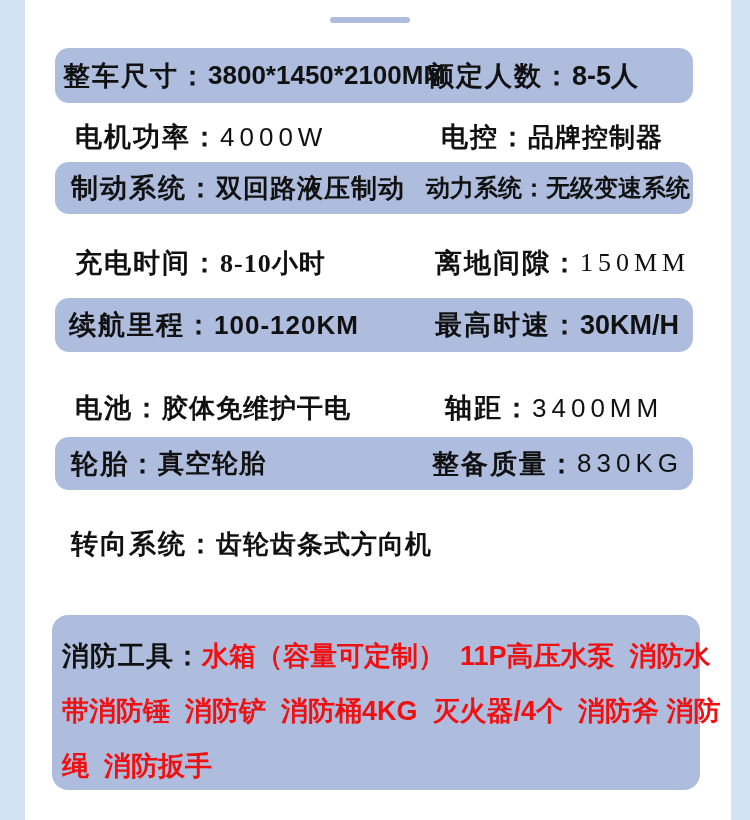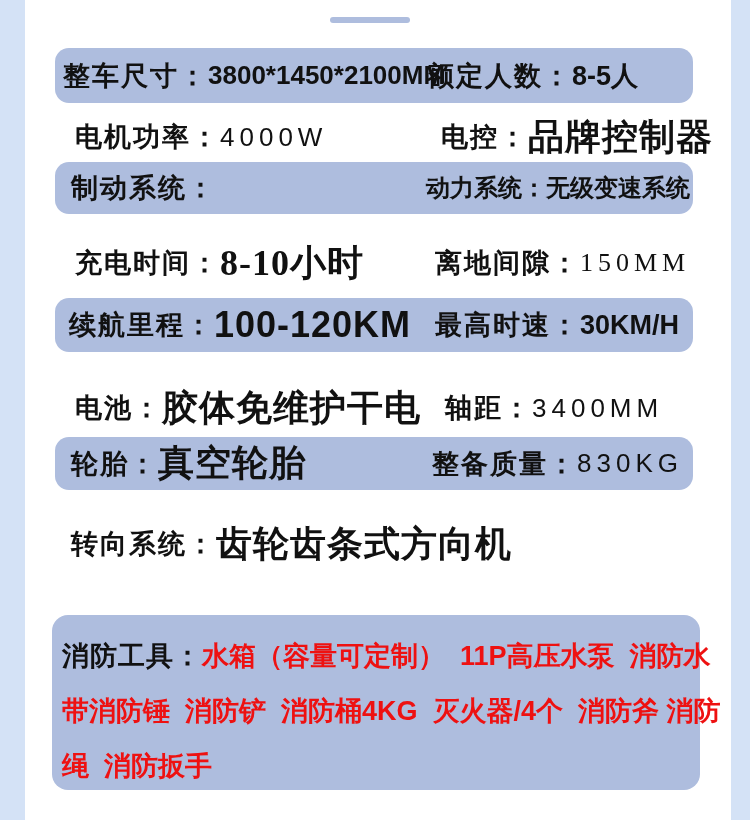--- a/index.html
+++ b/index.html
@@ -32,21 +32,21 @@
   .grp {
     position: absolute; top: 0; bottom: 0;
     display: flex; align-items: center; white-space: nowrap;
   }
   .lbl {
     font-weight: 700; font-size: 27px; letter-spacing: 2px; color: #111111;
   }
   .val { font-weight: 700; font-size: 27px; color: #111111; }
   .v-cond { font-size: 26px; letter-spacing: 0; }
   .v-spaced { font-weight: 500; font-size: 26px; letter-spacing: 5px; }
-  .v-cjk { font-size: 36px; letter-spacing: 1px; }
+  .v-cjk { font-size: 26px; letter-spacing: 1px; }
   .sm { font-size: 24px; letter-spacing: 0; }
   
   #row0 { top: 48px;  height: 55px; }
   #row1 { top: 110px; height: 54px; }
   #row2 { top: 162px; height: 52px; }
   #row3 { top: 236px; height: 54px; font-family: Liberation Serif, serif; }
   #row4 { top: 298px; height: 54px; }
   #row5 { top: 381px; height: 54px; }
   #row6 { top: 437px; height: 53px; }
   #row7 { top: 517px; height: 54px; }
@@ -98,20 +98,21 @@
     </span>
     <span class="grp rg">
       <span class="lbl">电控：</span>
         <span class="val v-cjk">品牌控制器</span>
     </span>
   </div>
 
   <div class="row hl" id="row2">
     <span class="grp lg">
       <span class="lbl">制动系统：</span>
+        <span class="val v-cjk">双回路液压制动</span>
     </span>
     <span class="grp rg">
       <span class="lbl sm">动力系统：</span>
         <span class="val sm">无级变速系统</span>
     </span>
   </div>
 
   <div class="row" id="row3">
     <span class="grp lg">
       <span class="lbl">充电时间：</span>

